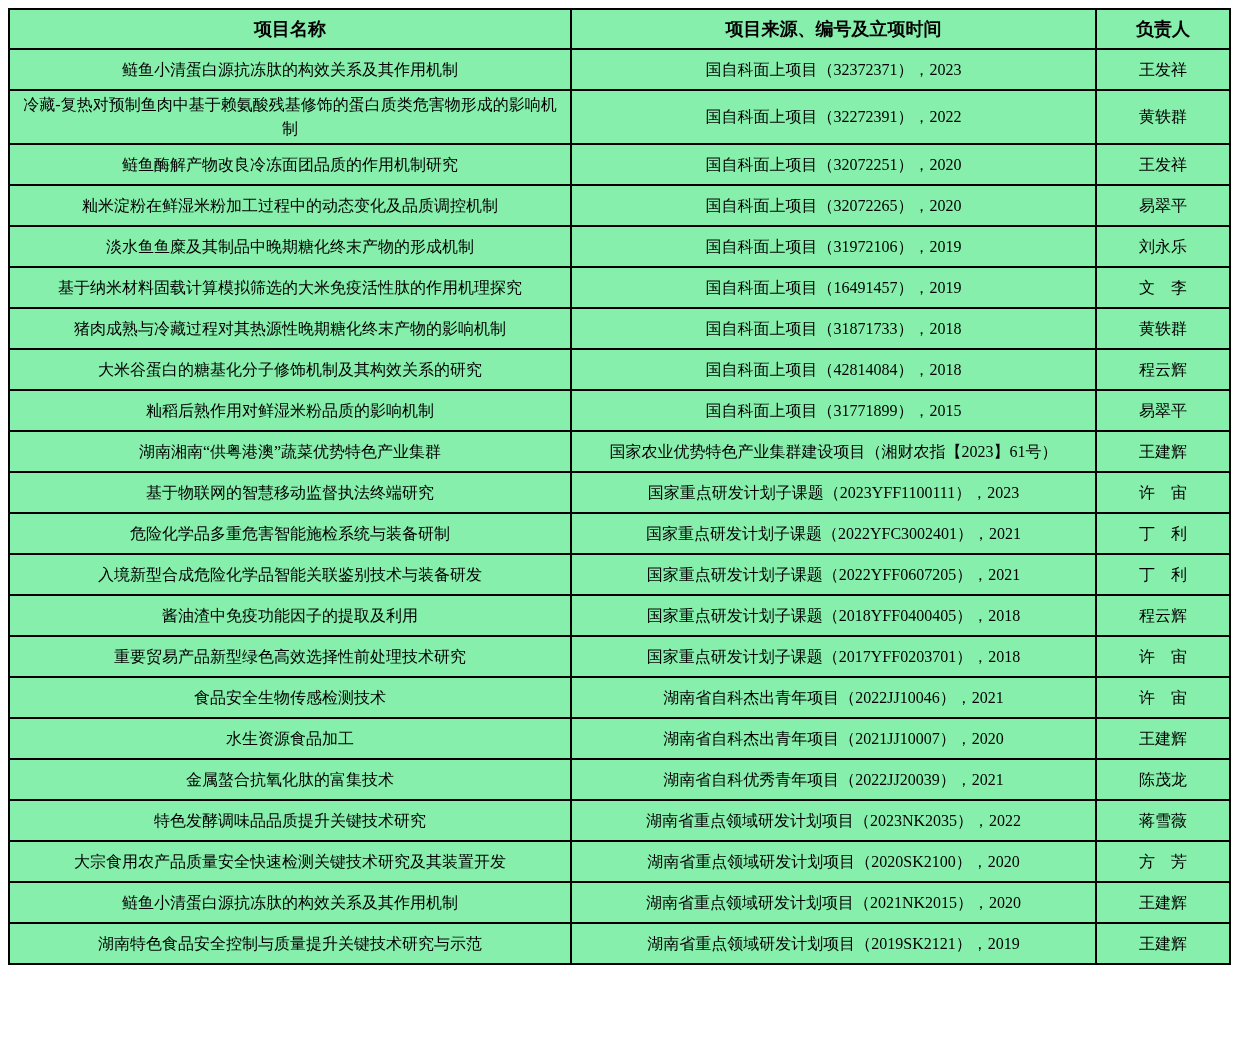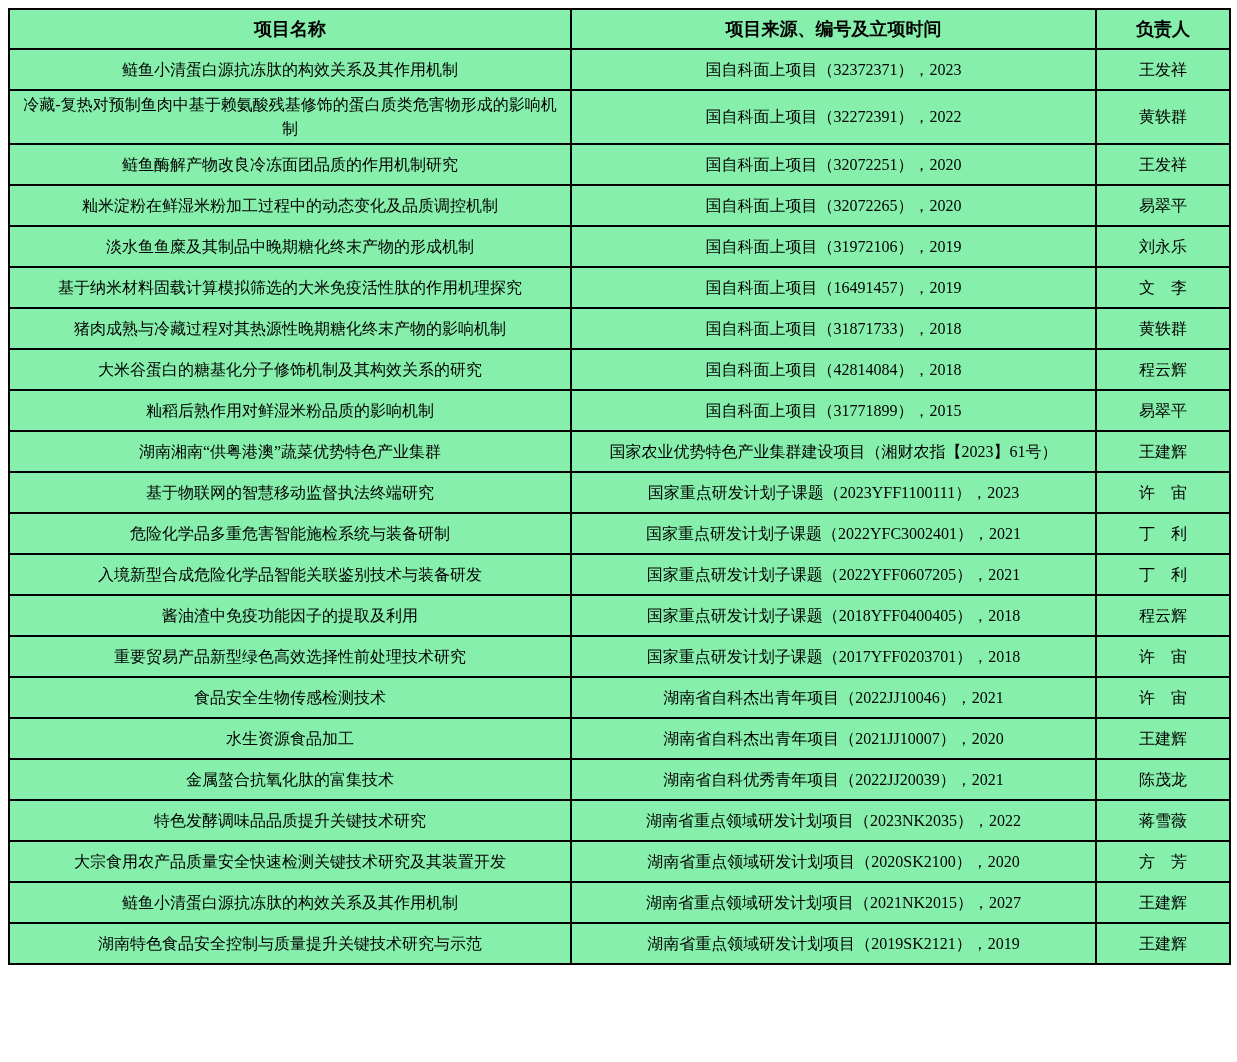--- a/index.html
+++ b/index.html
@@ -159,21 +159,21 @@
           <td>湖南省重点领域研发计划项目（2023NK2035），2022</td>
           <td>蒋雪薇</td>
         </tr>
         <tr>
           <td>大宗食用农产品质量安全快速检测关键技术研究及其装置开发</td>
           <td>湖南省重点领域研发计划项目（2020SK2100），2020</td>
           <td>方　芳</td>
         </tr>
         <tr>
           <td>鲢鱼小清蛋白源抗冻肽的构效关系及其作用机制</td>
-          <td>湖南省重点领域研发计划项目（2021NK2015），2027</td>
+          <td>湖南省重点领域研发计划项目（2021NK2015），2020</td>
           <td>王建辉</td>
         </tr>
         <tr>
           <td>湖南特色食品安全控制与质量提升关键技术研究与示范</td>
           <td>湖南省重点领域研发计划项目（2019SK2121），2019</td>
           <td>王建辉</td>
         </tr>
       </tbody>
   </table>
 </div>

